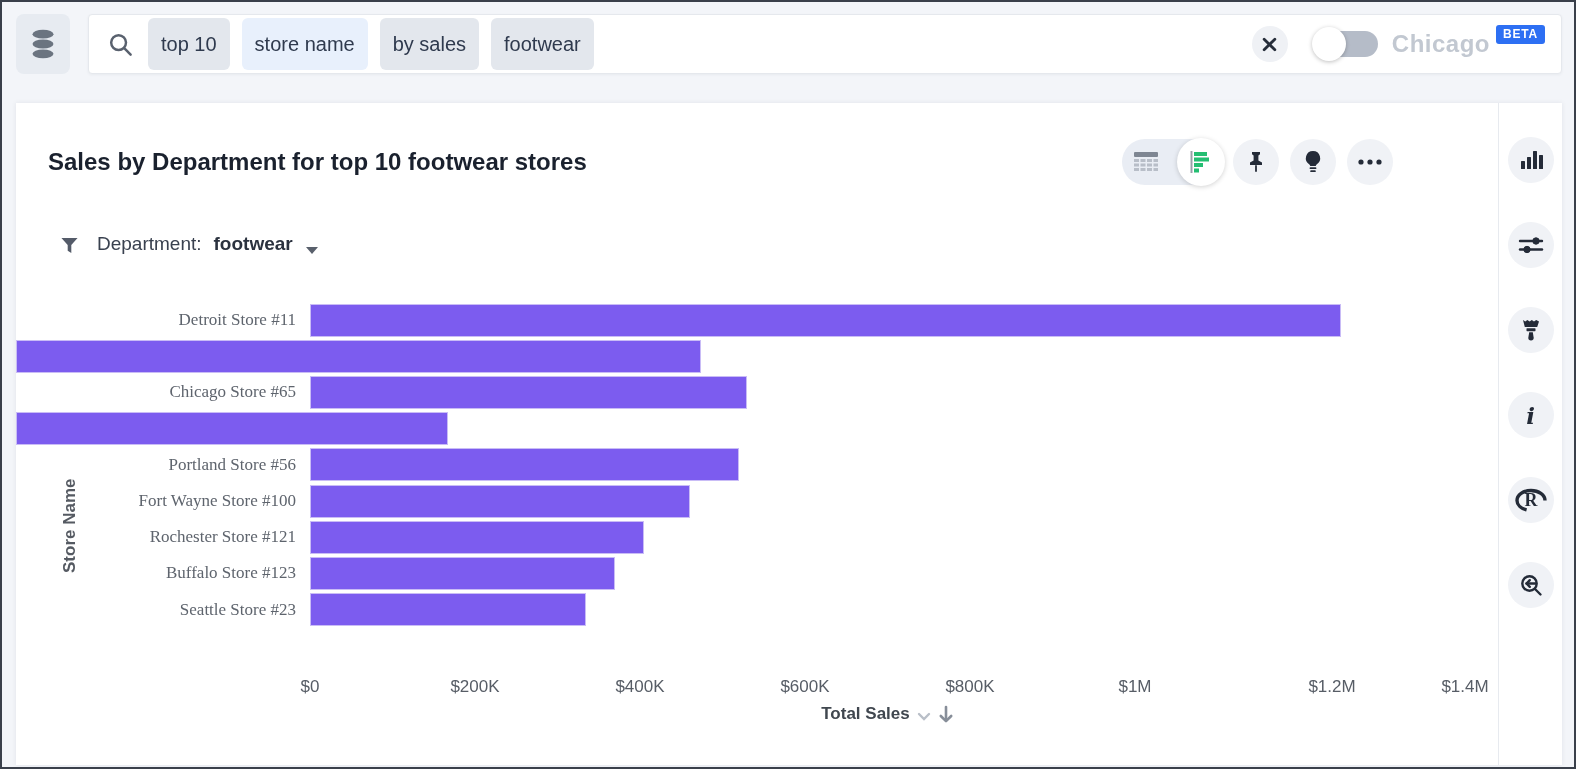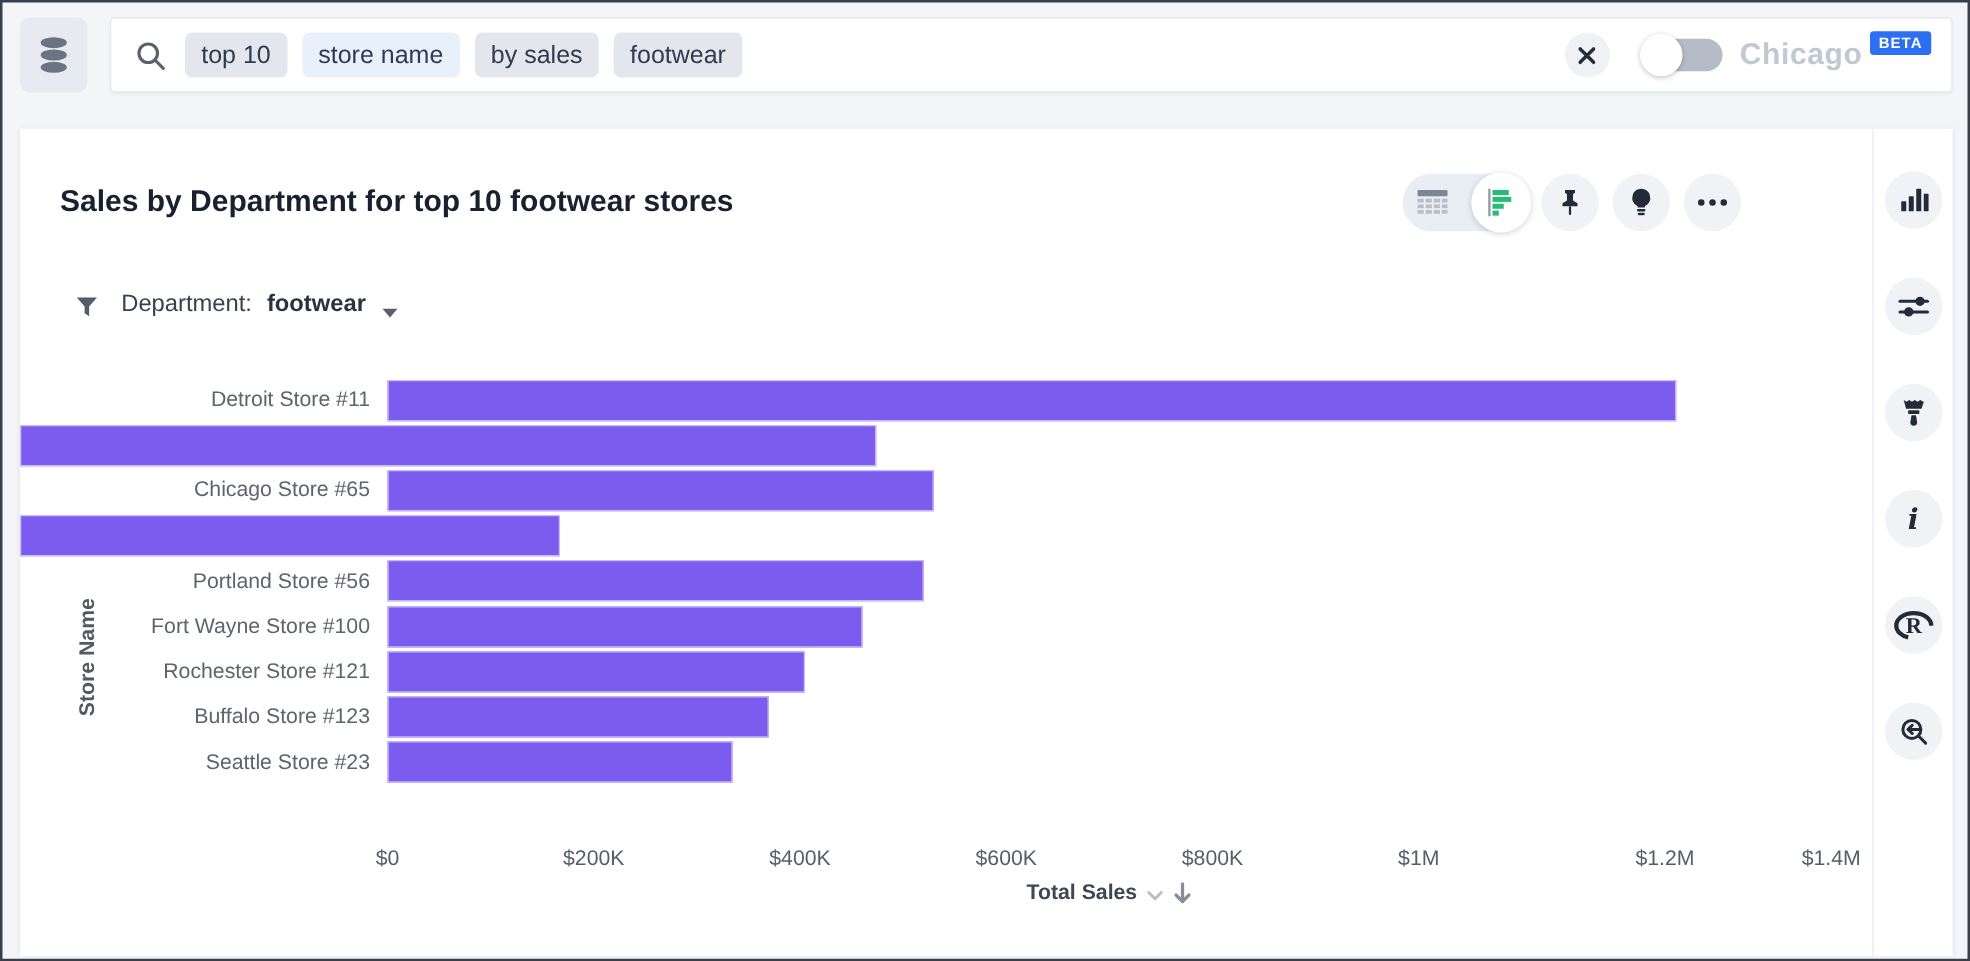--- a/index.html
+++ b/index.html
@@ -11,21 +11,21 @@
   
   .db-btn { position:absolute; left:14px; top:12px; width:54px; height:60px;
             background:#E7EBF1; border:none; border-radius:8px; cursor:pointer;
             display:flex; align-items:center; justify-content:center; color:#6B7480; }
   .search-box { position:absolute; left:86px; top:12px; width:1474px; height:60px;
                 background:#FFFFFF; border:1px solid #E5E8ED; border-radius:4px;
                 box-shadow:0 1px 3px rgba(20,30,50,.05);
                 display:flex; align-items:center; padding:0 16px 0 18px; }
   .mag { color:#59616E; display:flex; margin-right:14px; }
   .tokens { display:flex; gap:12px; align-items:center; }
-  .token { height:36px; display:inline-flex; align-items:center; padding:0 13px;
+  .token { height:52px; display:inline-flex; align-items:center; padding:0 13px;
            border-radius:6px; background:#E3E7ED; color:#2F3A4E; font-size:20px;
            cursor:pointer; white-space:nowrap; }
   .token.blue { background:#E8F0FC; }
   .sb-right { margin-left:auto; display:flex; align-items:center; }
   .clear-btn { width:36px; height:36px; border-radius:50%; border:none; background:#EFF1F5;
                color:#262D3A; display:flex; align-items:center; justify-content:center; cursor:pointer; }
   .toggle { position:relative; width:64px; height:26px; border-radius:13px; background:#B5BCC8;
             margin-left:26px; cursor:pointer; display:inline-block; }
   .knob { position:absolute; left:-2px; top:-4px; width:34px; height:34px; border-radius:50%;
           background:#FFFFFF; box-shadow:0 1px 4px rgba(0,0,0,.25); }
@@ -54,21 +54,21 @@
   .circle-btn { width:46px; height:46px; border-radius:50%; border:none; background:#F0F2F6;
                 color:#242B38; display:flex; align-items:center; justify-content:center; cursor:pointer; }
 
   .filter-row { position:absolute; left:44px; top:122px; height:30px; display:flex; align-items:flex-end; }
   .filter-row .f-icon { color:#545B69; display:flex; margin-right:18px; }
   .f-label { font-size:19px; color:#39414F; margin-right:12px; }
   .f-value { font-size:19px; font-weight:bold; color:#2B323F; margin-right:12px; cursor:pointer; }
   .f-caret { color:#59606C; display:flex; cursor:pointer; }
 
   
-  .rows { position:absolute; left:0; top:199px; }
+  .rows { position:absolute; left:0; top:199px;font-family:Liberation Serif, serif; }
   .bar-row { display:flex; align-items:center; height:36.2px; }
   .bar-label { width:294px; padding-right:14px; text-align:right; font-size:17px; color:#5E646D; }
   .bar-track { width:1170px; height:33px; position:relative; }
   .bar { height:33px; border:1px solid #C9BCF6; cursor:pointer; }
 
   .y-axis-unit { position:absolute; left:40px; top:300px; height:260px; width:30px; }
   .y-chev { position:absolute; left:7px; top:18px; color:#9CA2AB; font-size:17px; font-weight:bold; cursor:pointer; }
   .y-title { position:absolute; left:-26px; top:120px; transform:rotate(-90deg); transform-origin:center;
              font-size:17px; font-weight:600; color:#555A62; white-space:nowrap; width:80px; text-align:center; }
 

